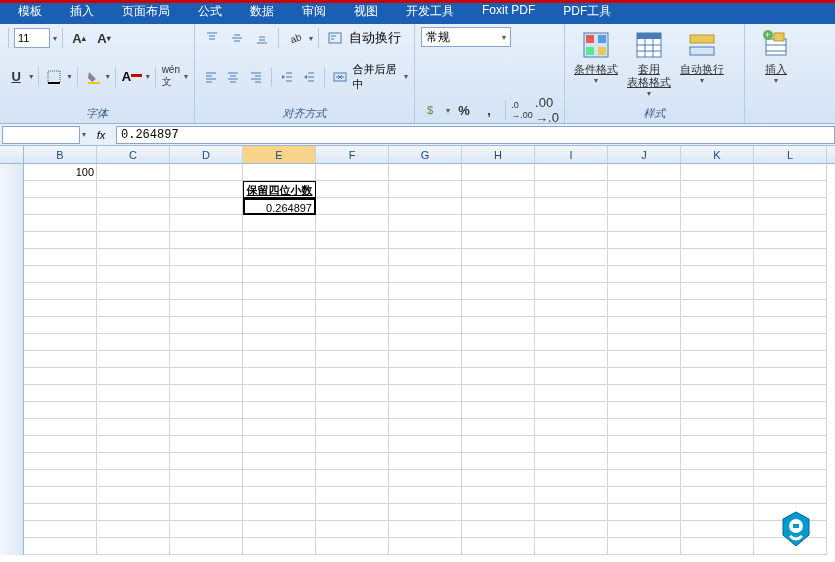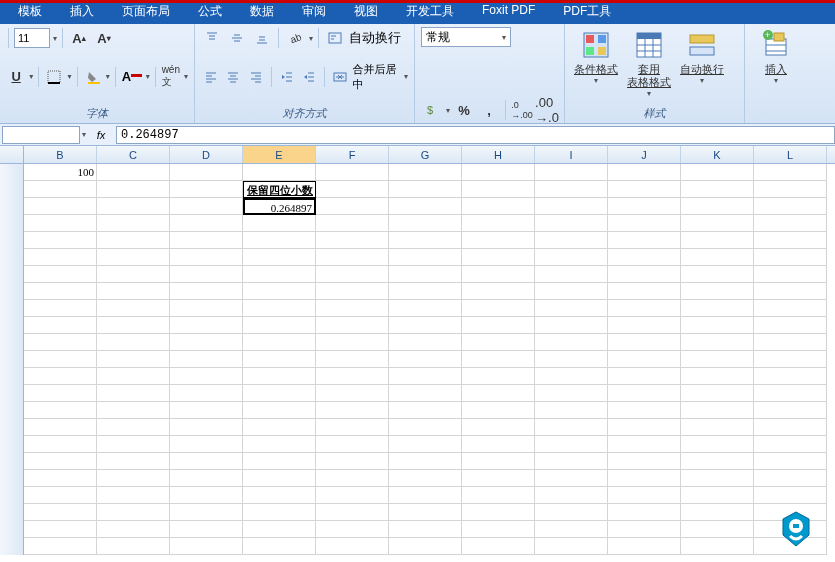--- a/index.html
+++ b/index.html
@@ -32,22 +32,22 @@
 .row-header-spacer { width: 24px; border-right: 1px solid #9bb7d9; }
 .col-header { width: 73px; border-right: 1px solid #c3d3e7; font-size: 11px; color: #1a4a85; text-align: center; line-height: 18px; cursor: pointer; }
 .col-header.selected { background: #f9d48a; }
 
 .grid-body { display: flex; }
 .row-headers { width: 24px; background: linear-gradient(90deg, #f3f7fc, #dce8f5); border-right: 1px solid #9bb7d9; }
 
 .cells { position: relative; flex: 1; }
 .cell-row { display: flex; height: 17px; }
 .cell { width: 73px; height: 17px; border-right: 1px solid #d4d4d4; border-bottom: 1px solid #d4d4d4; font-size: 11px; padding: 0 2px; line-height: 16px; overflow: hidden; white-space: nowrap; }
-.cell.num { text-align: right; font-family: Liberation Serif, serif; }
-.cell.header-cell { font-weight: bold; text-decoration: underline; text-align: right; border: 1px solid #000; }
+.cell.num { text-align: right; font-family: Liberation Sans, sans-serif; }
+.cell.header-cell { font-weight: bold; text-decoration: underline; text-align: center; border: 1px solid #000; }
 .cell.selected { border: 2px solid #000; position: relative; }
 
 .watermark { position: absolute; bottom: 12px; right: 18px; display: flex; align-items: center; gap: 8px; }
 .wm-icon { width: 42px; height: 42px; }
 .wm-text { font-size: 26px; font-weight: bold; font-style: italic; color: #222; letter-spacing: 2px; }
 
 svg { display: block; }
 </style>
 </head>
 <body>

